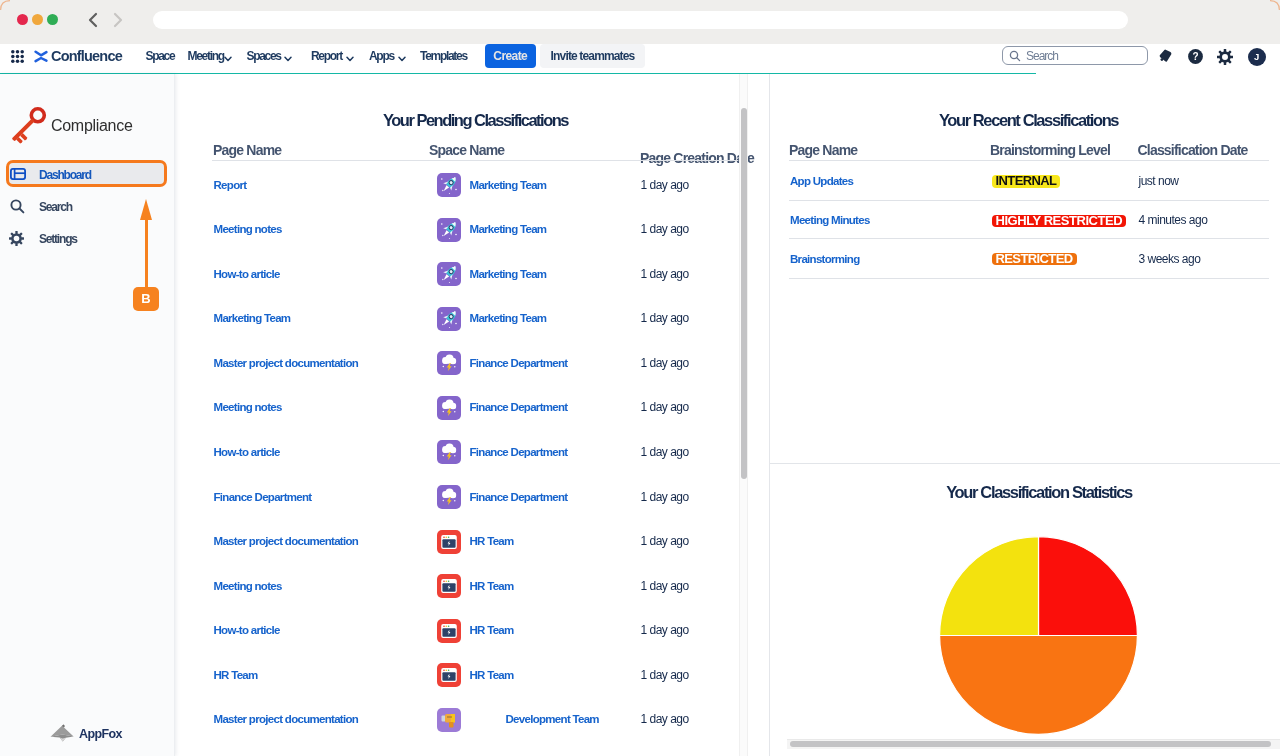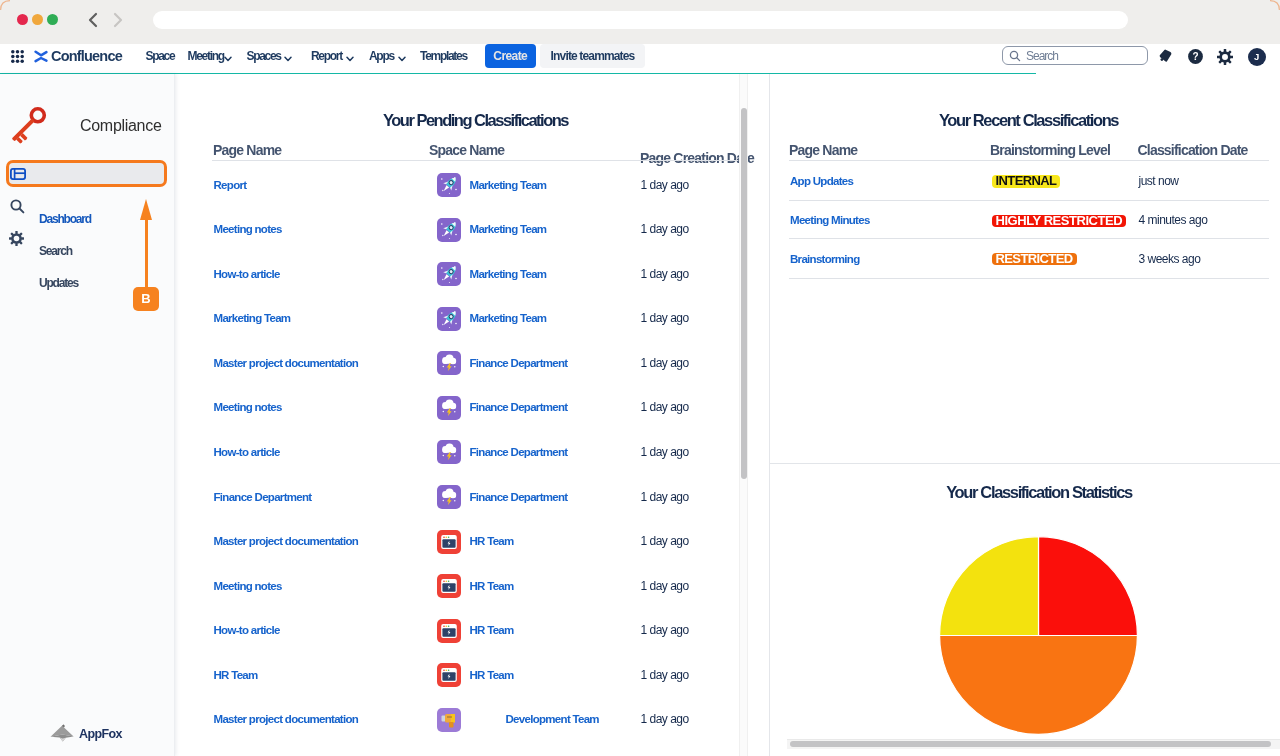--- a/index.html
+++ b/index.html
@@ -14,23 +14,23 @@
 
 #nav { position:absolute; left:0; top:44px; width:1036px; height:30px; background:#fff; border-bottom:1px solid #14b8a6; }
 .navitem { position:absolute; top:0; height:25px; line-height:25px; font-size:12px; font-weight:700; color:#1e3a5f; letter-spacing:-1.3px; }
 .chev { position:absolute; top:10.5px; width:8px; height:8px; }
 #createbtn { position:absolute; left:484.5px; top:-0.5px; width:51.5px; height:24.5px; background:#0b63e0; border-radius:4px; color:#e5e5e5; font-size:12px; font-weight:700; text-align:center; line-height:24.5px; letter-spacing:-0.6px; }
 #invite { position:absolute; left:540px; top:-0.5px; width:105px; height:24.5px; background:#f3f4f6; border-radius:4px; color:#1e3a5f; font-size:12px; font-weight:700; text-align:center; line-height:24.5px; letter-spacing:-0.85px;}
 #searchbox { position:absolute; left:1002px; top:1.5px; width:146px; height:19.5px; border:1.3px solid #8e98a9; border-radius:6px; background:#fff; }
 #searchbox span { position:absolute; left:23px; top:2.2px; font-size:12px; letter-spacing:-1px; color:#707e95; }
 
 #sidebar { position:absolute; left:0; top:74px; width:175px; height:682px; background:#fafbfc; border-right:1px solid #eceef1; box-shadow:1px 0 4px rgba(9,30,66,0.09); }
-#compliance { position:absolute; left:51px; top:117px; font-size:16px; color:#2e2e2e; font-weight:400; letter-spacing:-0.3px;margin-left:29px; }
+#compliance { position:absolute; left:51px; top:117px; font-size:16px; color:#2e2e2e; font-weight:400; letter-spacing:-0.3px; }
 #dashpill { position:absolute; left:6px; top:159.5px; width:160.5px; height:27px; background:#e9eaed; border:3px solid #f5791d; border-radius:7px; }
-.sideitem { position:absolute; left:39px; font-size:12px; font-weight:700; letter-spacing:-1.2px; line-height:14px;margin-top:44px; }
+.sideitem { position:absolute; left:39px; font-size:12px; font-weight:700; letter-spacing:-1.2px; line-height:14px; }
 
 #arrowshaft { position:absolute; left:144.6px; top:218.5px; width:3.6px; height:69px; background:#f6821f; }
 #arrowhead { position:absolute; left:140.1px; top:198.5px; width:0; height:0; border-left:6.3px solid transparent; border-right:6.3px solid transparent; border-bottom:21px solid #f6821f; }
 #bbox { position:absolute; left:133px; top:287px; width:26px; height:23.5px; background:#f6821f; border-radius:5px; color:#fff; font-weight:700; font-size:13px; text-align:center; line-height:23.5px; }
 
 .paneltitle { position:absolute; font-size:16.5px; font-weight:700; color:#15294b; }
 .th { position:absolute; font-size:14px; font-weight:700; color:#44546f; letter-spacing:-0.8px; line-height:13px; }
 .link { position:absolute; font-size:11.5px; font-weight:700; color:#1663cc; letter-spacing:-0.7px; white-space:nowrap; line-height:15px; }
 .date { position:absolute; font-size:12px; font-weight:400; color:#15294b; letter-spacing:-0.5px; white-space:nowrap; line-height:15px; }
 .avatar { position:absolute; left:436.5px; width:24px; height:24px; }
@@ -179,21 +179,21 @@
       <g transform="rotate(45 7 7)">
         <rect x="5.9" y="-0.2" width="2.2" height="3" rx="0.6"></rect>
         <rect x="5.9" y="11.2" width="2.2" height="3" rx="0.6"></rect>
         <rect x="-0.2" y="5.9" width="3" height="2.2" rx="0.6"></rect>
         <rect x="11.2" y="5.9" width="3" height="2.2" rx="0.6"></rect>
       </g>
     </g>
     <circle cx="7" cy="7" r="2.6" fill="#fafbfc"></circle>
   </g>
 </svg>
-<div class="sideitem" style="top:231.5px;color:#36465f;">Updates</div>
+<div class="sideitem" style="top:231.5px;color:#36465f;">Settings</div>
 <div id="arrowshaft"></div>
 <div id="arrowhead"></div>
 <div id="bbox">B</div>
 
 <svg class="abs" style="left:50px;top:724px;" width="25" height="18" viewBox="0 0 25 18">
   <path d="M0.5 12.8 L12 1.8 L13.8 0.6 L14.8 2.2 L14 3.4 L23.6 12.4 L12.5 10.4 Z" fill="#9b9b9b"></path>
   <path d="M12 1.8 L13.8 0.6 L14.8 2.2 L13.4 3 Z" fill="#6f6f6f"></path>
   <path d="M0.5 12.8 L12.5 10.4 L23.6 12.4 L15.8 13.8 L12.8 17.4 L9.6 13.6 Z" fill="#8d8d8d"></path>
   <path d="M9.6 13.6 L12.8 17.4 L15.8 13.8 L12.6 14.6 Z" fill="#d6d6d6"></path>
 </svg>

